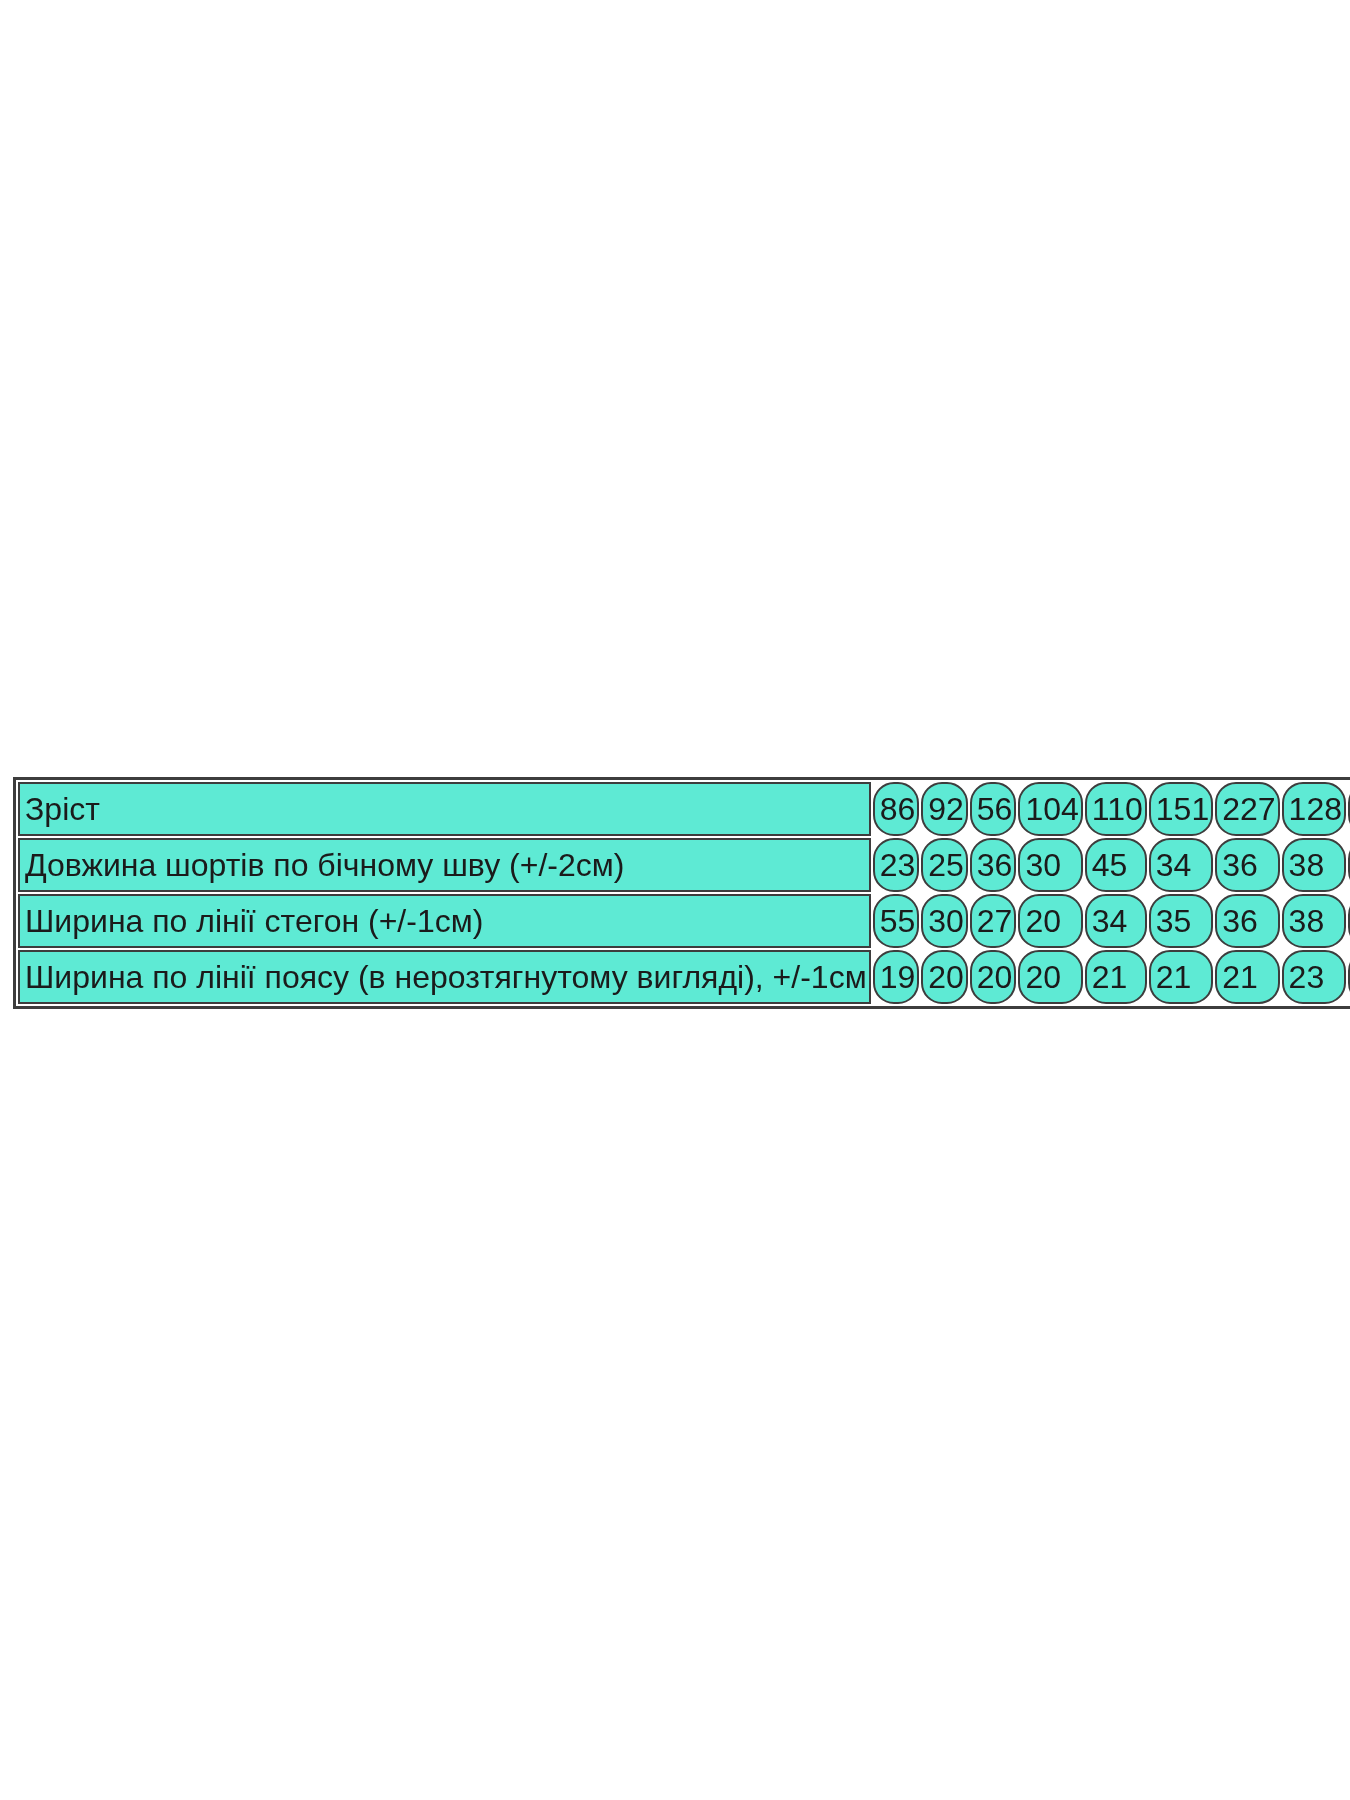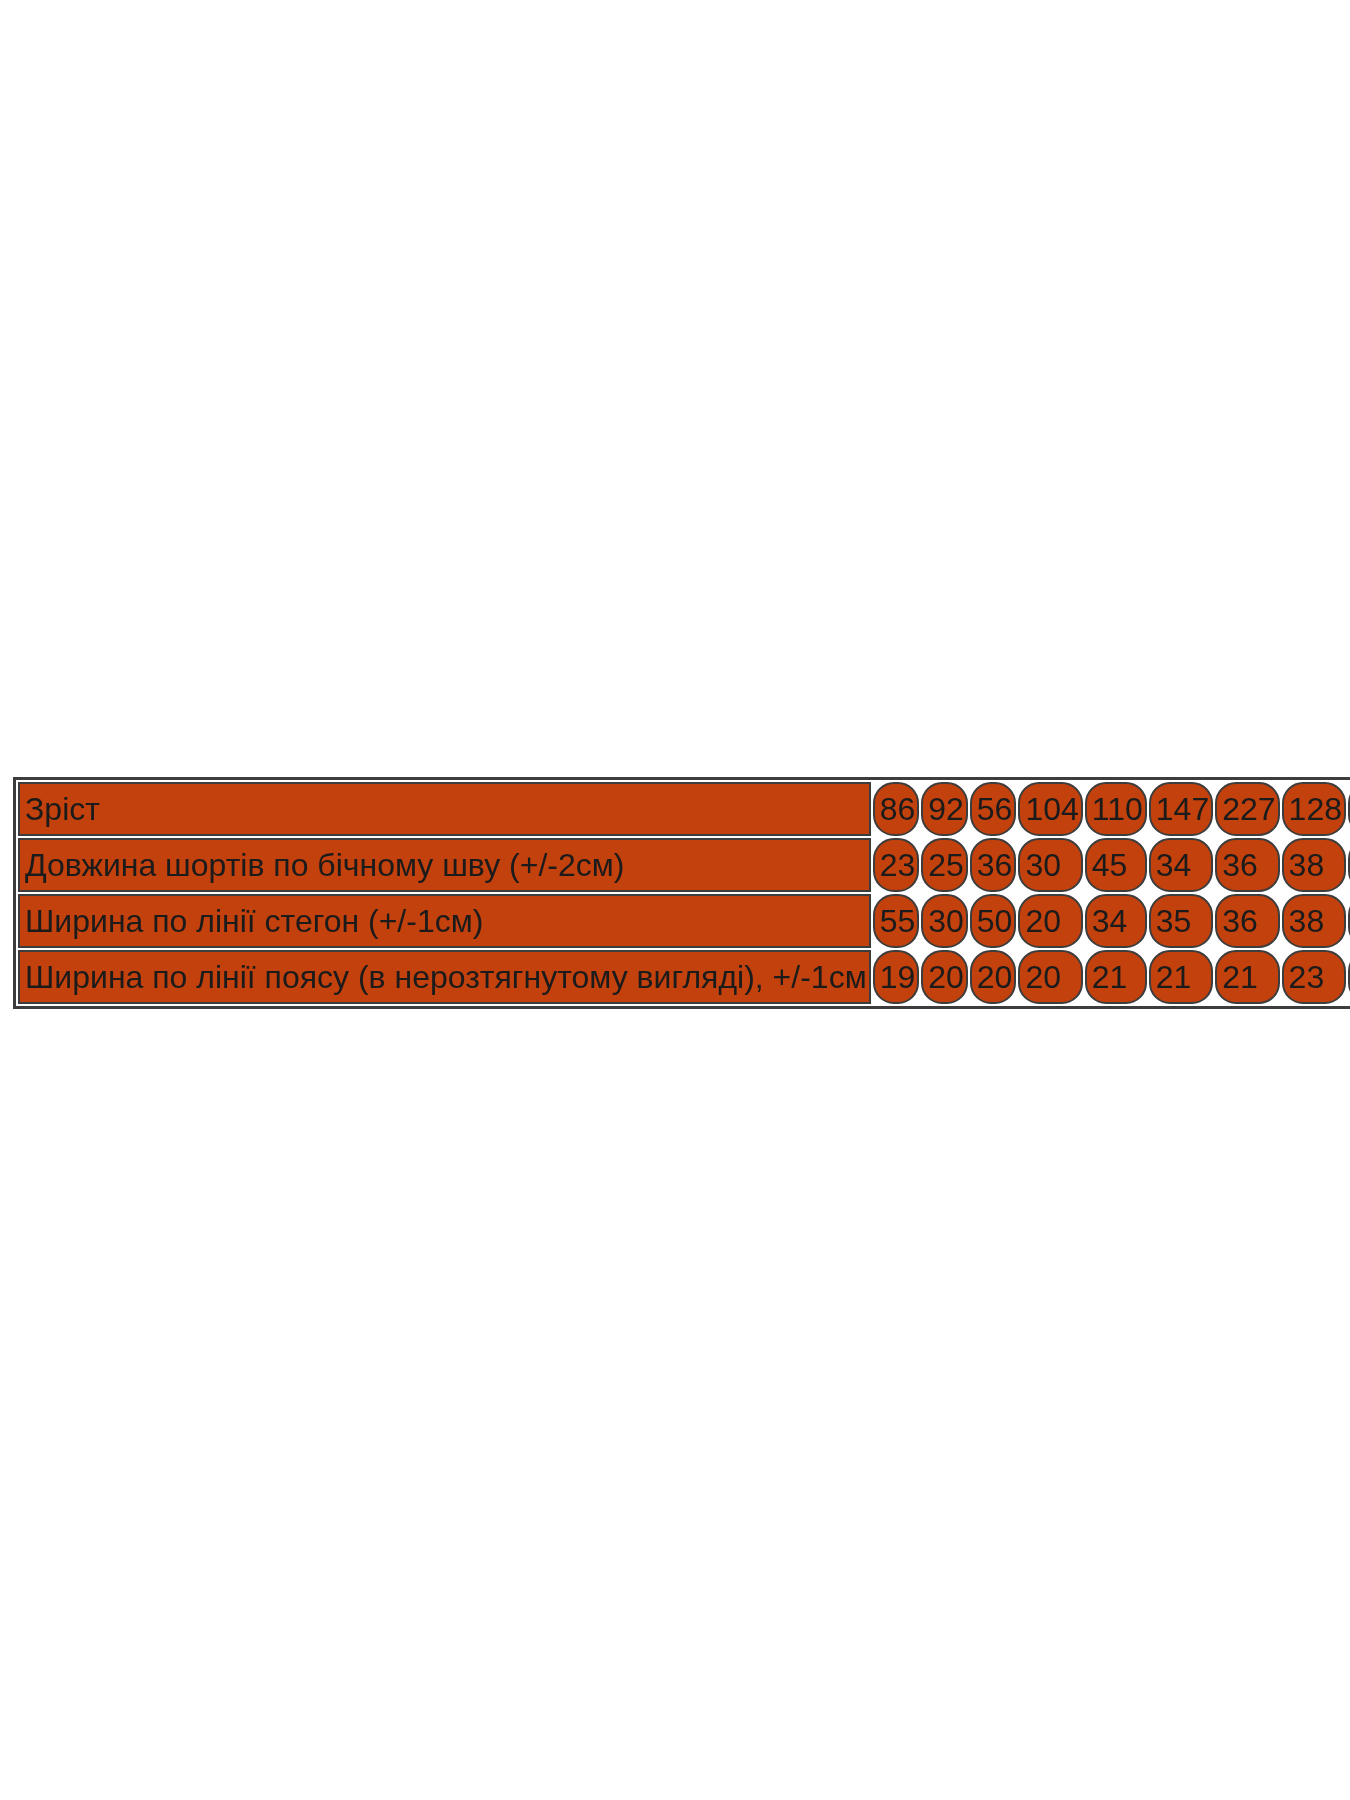--- a/index.html
+++ b/index.html
@@ -28,21 +28,21 @@
   table.size-table td {
     border: 2px solid #3d3d3d;
     padding: 0 2px 0 5px;
     height: 50px;
     line-height: 50px;
     font-size: 32px;
     color: #1b1b1b;
     white-space: nowrap;
     vertical-align: middle;
     text-align: left;
-    background: #c2410c;
+    background: #5eead4;
   }
   td.label-cell {
     width: 812px;
   }
   td.num-cell {
     padding-left: 5px;
     padding-right: 3px;
     border-radius: 21px;
   }
 </style>
@@ -52,42 +52,42 @@
 <div class="table-wrap">
   <table class="size-table">
     <tbody>
       <tr>
         <td class="label-cell">Зріст</td>
         <td class="num-cell">86</td>
         <td class="num-cell">92</td>
         <td class="num-cell">56</td>
         <td class="num-cell">104</td>
         <td class="num-cell">110</td>
-        <td class="num-cell">147</td>
+        <td class="num-cell">151</td>
         <td class="num-cell">227</td>
         <td class="num-cell">128</td>
         <td class="num-cell">134</td>
       </tr>
       <tr>
         <td class="label-cell">Довжина шортів по бічному шву (+/-2см)</td>
         <td class="num-cell">23</td>
         <td class="num-cell">25</td>
         <td class="num-cell">36</td>
         <td class="num-cell">30</td>
         <td class="num-cell">45</td>
         <td class="num-cell">34</td>
         <td class="num-cell">36</td>
         <td class="num-cell">38</td>
         <td class="num-cell">40</td>
       </tr>
       <tr>
         <td class="label-cell">Ширина по лінії стегон (+/-1см)</td>
         <td class="num-cell">55</td>
         <td class="num-cell">30</td>
-        <td class="num-cell">50</td>
+        <td class="num-cell">27</td>
         <td class="num-cell">20</td>
         <td class="num-cell">34</td>
         <td class="num-cell">35</td>
         <td class="num-cell">36</td>
         <td class="num-cell">38</td>
         <td class="num-cell">39</td>
       </tr>
       <tr>
         <td class="label-cell">Ширина по лінії поясу (в нерозтягнутому вигляді), +/-1см</td>
         <td class="num-cell">19</td>

